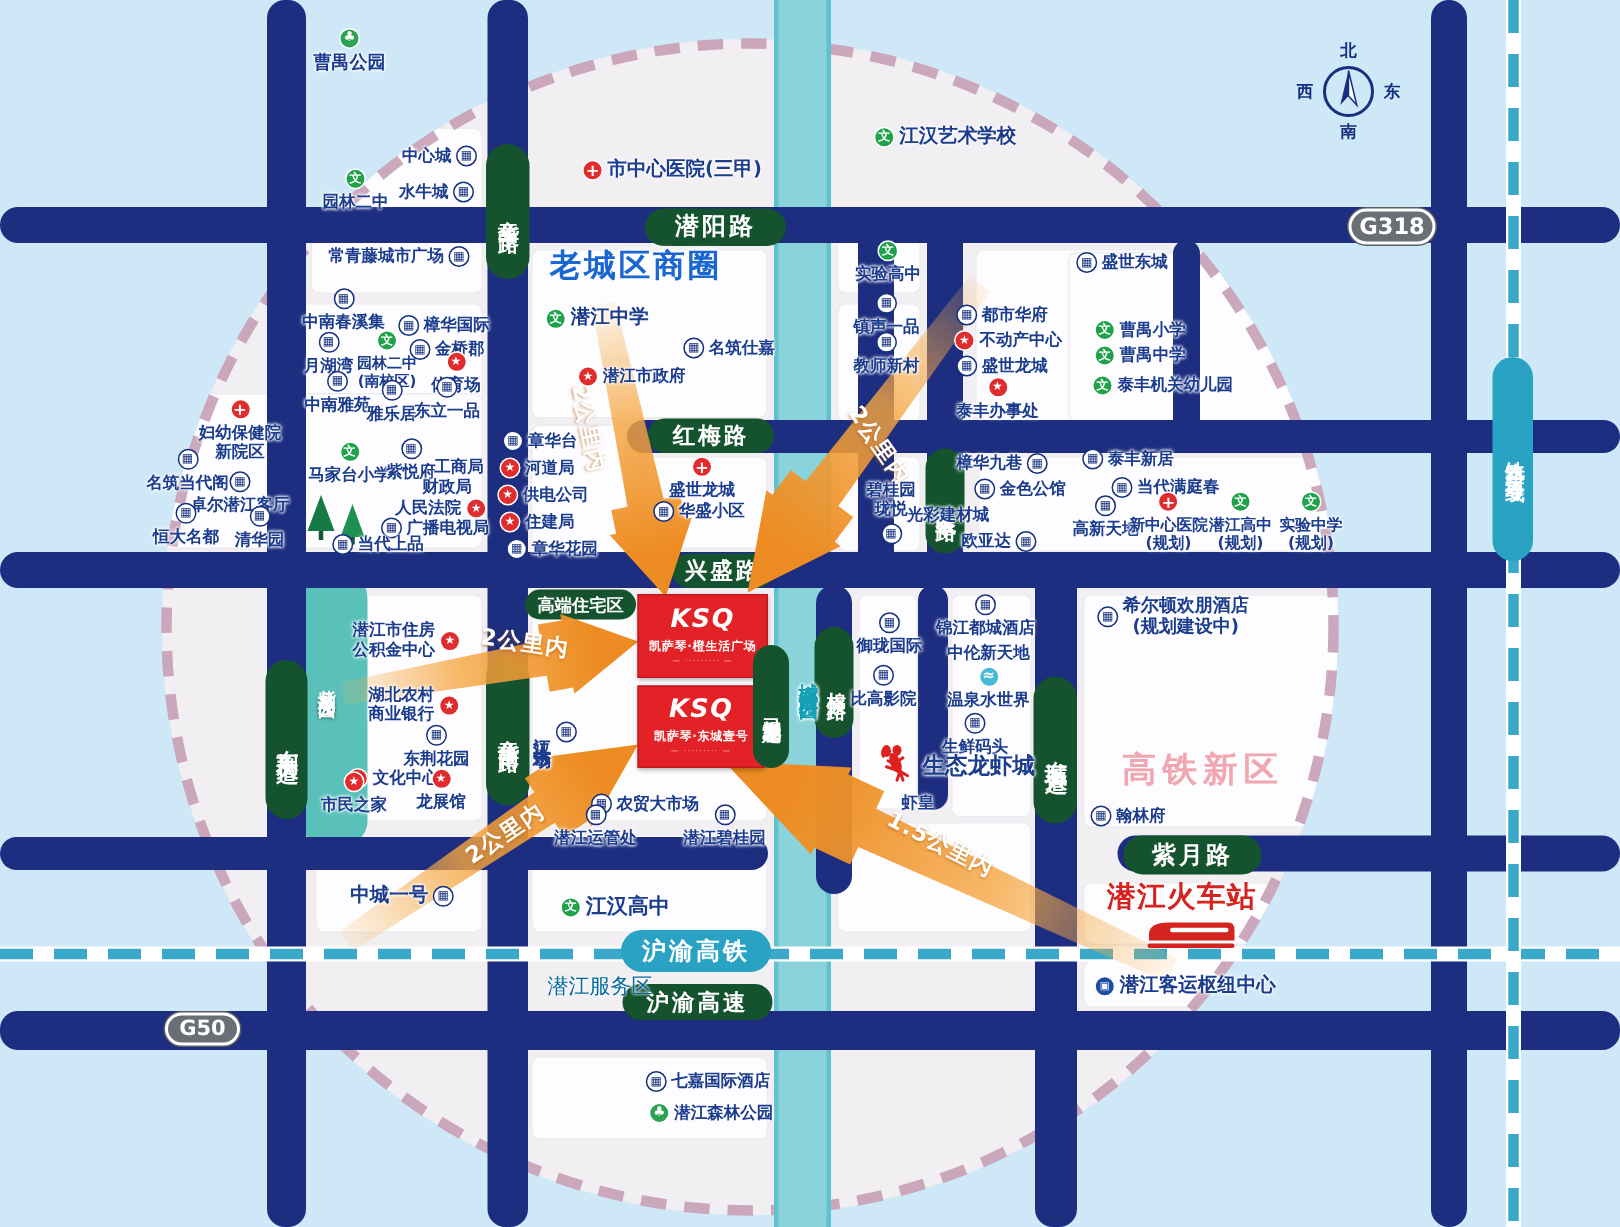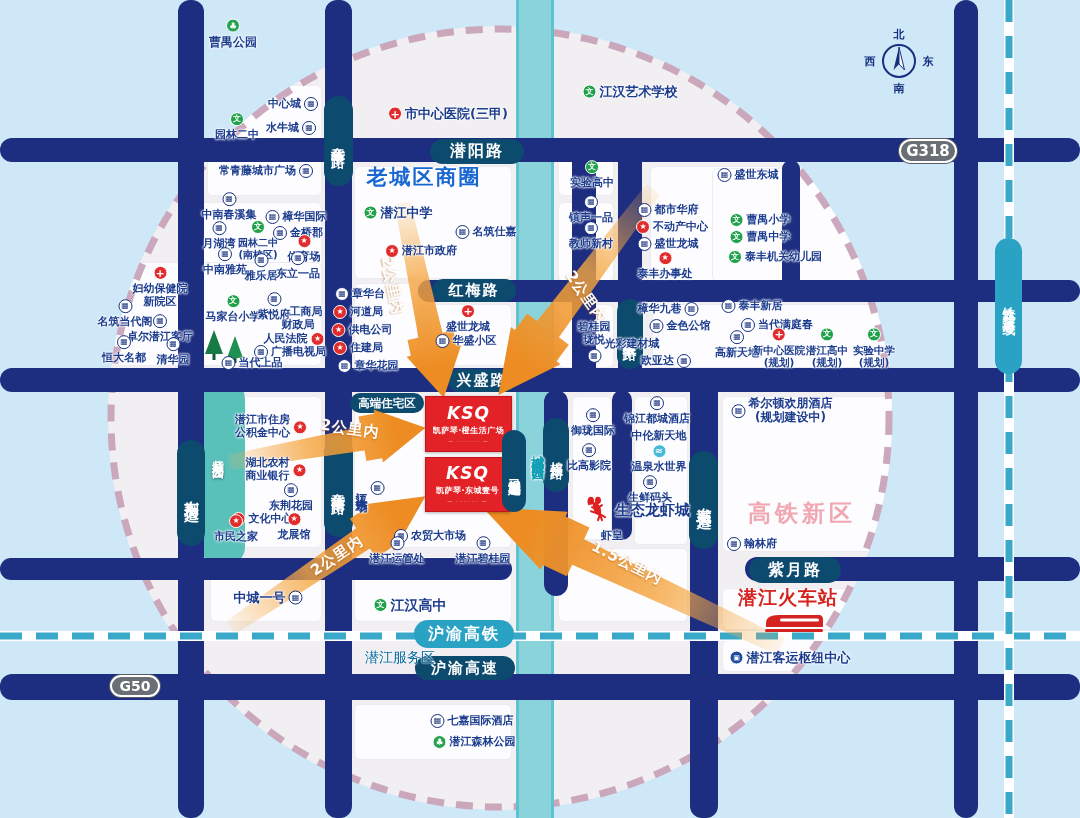--- a/index.html
+++ b/index.html
@@ -15,21 +15,21 @@
   svg.rails{z-index:25}
   
   .river{position:absolute;left:516px;top:0;width:38px;height:818px;background:#8ad3db;
     border-left:3px solid #5ec3cf;border-right:3px solid #5ec3cf;z-index:12}
   .park{position:absolute;left:197px;top:372px;width:48px;height:192px;background:#5ac1ba;
     border-radius:22px 30px 18px 26px;z-index:13}
   .trees{position:absolute;left:203px;top:328px;z-index:14}
   
   .road{position:absolute;background:#1d2e80;z-index:20;border-radius:12px}
   
-  .pill{position:absolute;background:#0c4a6e;color:#fff;font-weight:700;display:flex;align-items:center;
+  .pill{position:absolute;background:#14532d;color:#fff;font-weight:700;display:flex;align-items:center;
     justify-content:center;border-radius:16px;z-index:30;letter-spacing:2px;white-space:nowrap}
   .pill.v{writing-mode:vertical-rl;letter-spacing:3px}
   .pill.teal{background:#2aa2c4}
   .badge{position:absolute;background:#696f75;border:2px solid #fff;color:#fff;border-radius:13px;
     display:flex;align-items:center;justify-content:center;font-weight:800;z-index:30;
     box-shadow:0 0 0 1px #585d62}
   
   .arrow{position:absolute;z-index:40;
     background:linear-gradient(90deg,rgba(246,185,95,.12),rgba(245,166,65,.8) 40%,#ed8c22 85%);
     clip-path:polygon(0% 36%,68% 28%,68% 8%,76% 8%,76% 0%,100% 50%,76% 100%,76% 92%,68% 92%,68% 72%,0% 64%)}

